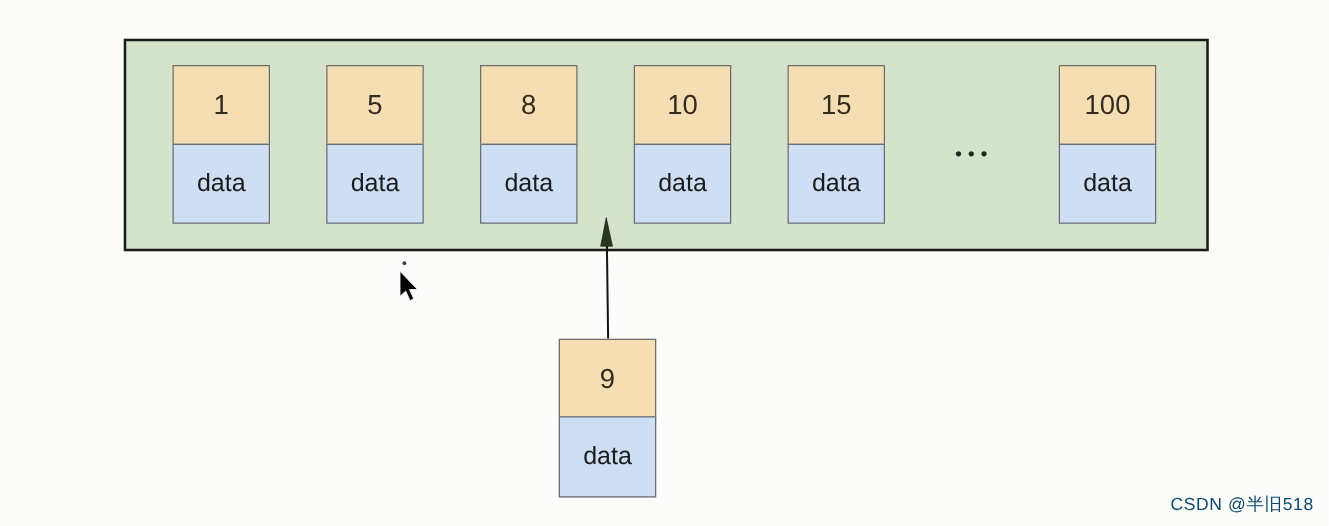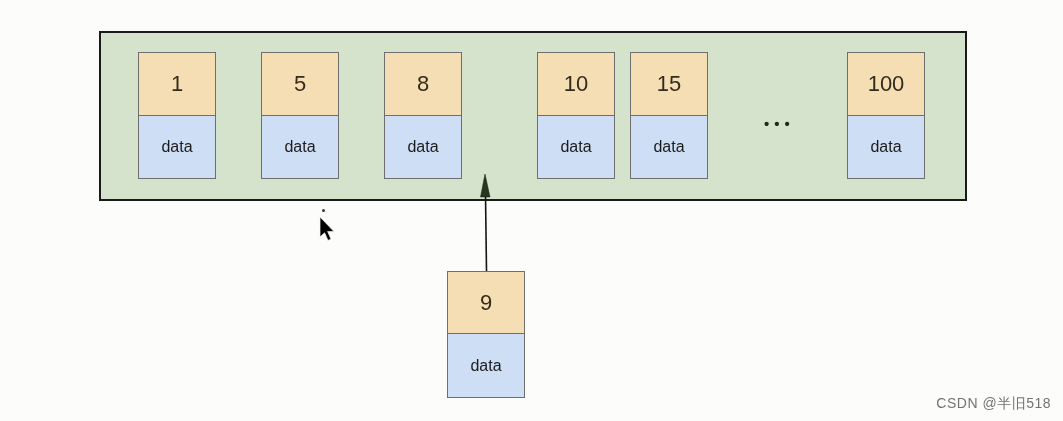--- a/index.html
+++ b/index.html
@@ -46,29 +46,29 @@
   }
   .node .cell.key {
     height: 64px;
     background: #f5deb3;
     color: #332b1d;
   }
   .node .cell.val {
     height: 64px;
     background: #cddef5;
     margin-top: -1px; 
-    font-size: 16px;
+    font-size: 20px;
     color: #1c1c1c;
   }
 
   
   .n0 { left: 37px;  top: 19px; }
   .n1 { left: 160px; top: 19px; }
   .n2 { left: 283px; top: 19px; }
-  .n3 { left: 406px; top: 19px; margin-left: 30px; }
+  .n3 { left: 406px; top: 19px; }
   .n4 { left: 529px; top: 19px; }
   .n5 { left: 746px; top: 19px; text-align: center; }
 
   .ellipsis {
     position: absolute;
     left: 646px;
     top: 82px;
     width: 60px;
     height: 18px;
     line-height: 18px;
@@ -114,21 +114,21 @@
     height: 3px;
     background: #3a3a3a;
     border-radius: 50%;
   }
 
   .watermark {
     position: absolute;
     right: 12px;
     top: 395px;
     font-size: 14px;
-    color: #737373;
+    color: #0c4a6e;
     letter-spacing: 0.5px;
     white-space: nowrap;
     text-align: right;
   }
 </style>
 </head>
 <body>
 
 <div class="stage">
 

